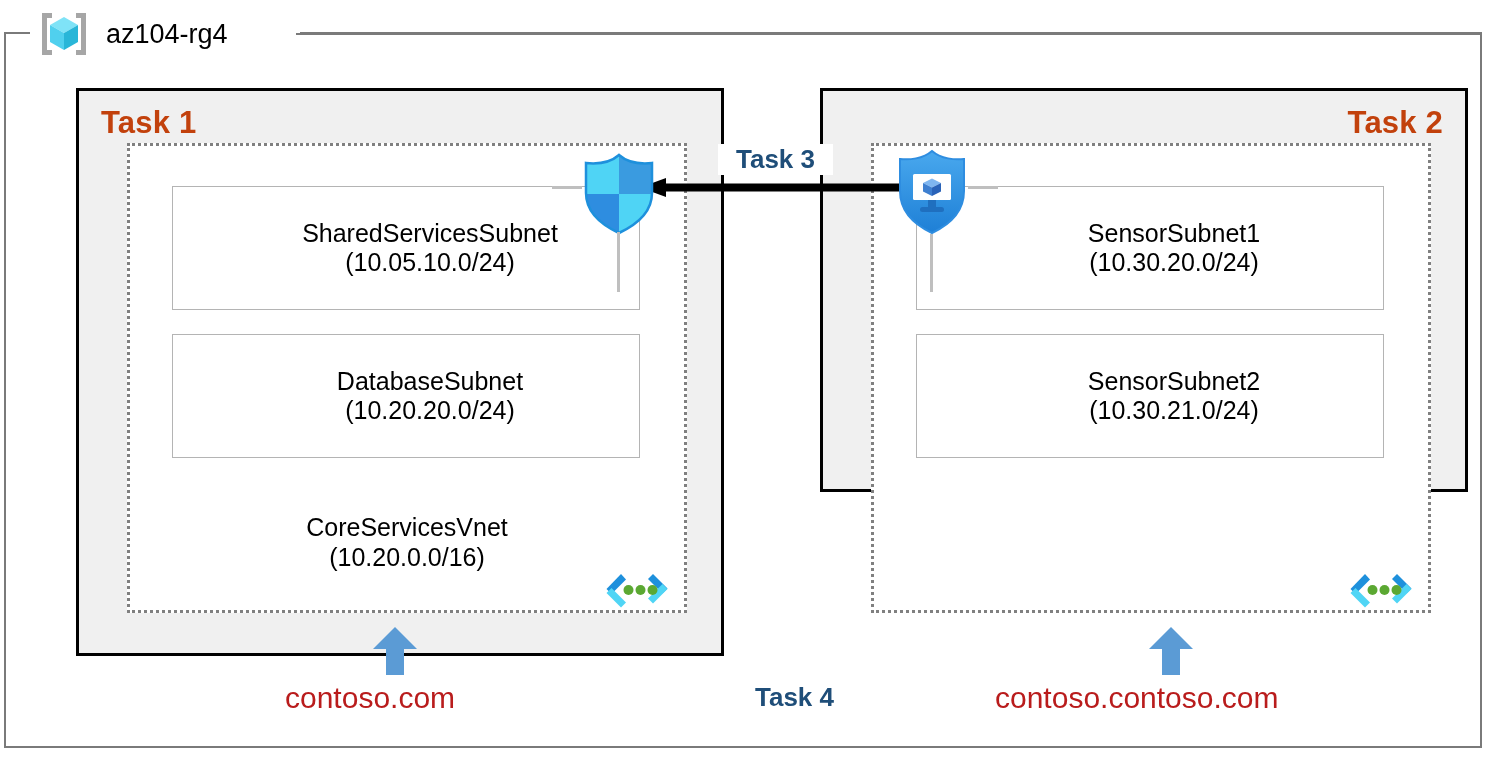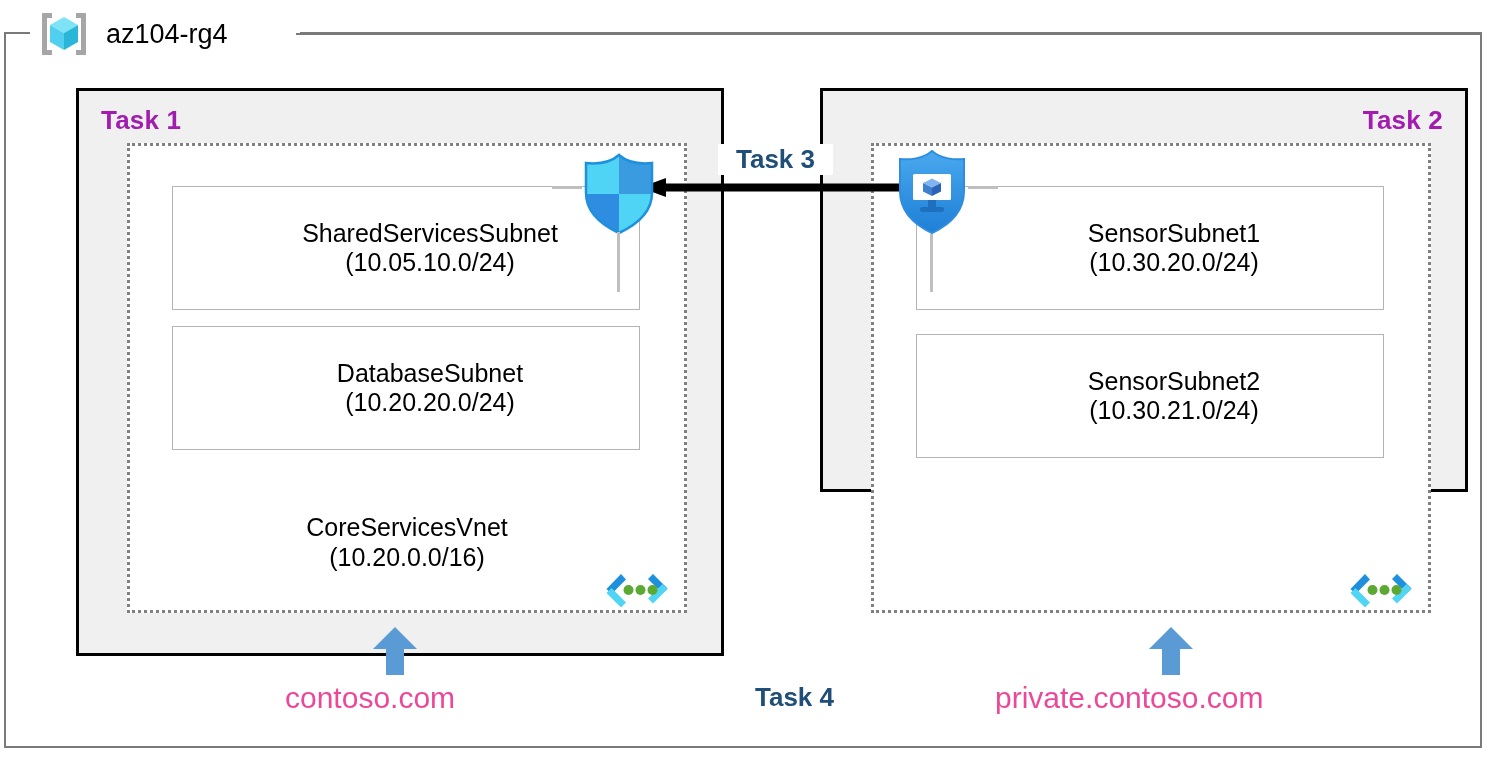--- a/index.html
+++ b/index.html
@@ -76,23 +76,23 @@
     background: #f0f0f0;
     border: 3px solid #000000;
     box-sizing: border-box;
   }
   #task-box-1 { left: 76px;  top: 88px; width: 648px; height: 568px; }
   #task-box-2 { left: 820px; top: 88px; width: 648px; height: 404px; }
 
   .task-label {
     position: absolute;
     top: 14px;
-    font-size: 26px;
+    font-size: 31px;
     font-weight: bold;
-    color: #a21caf;
+    color: #c2410c;
     letter-spacing: 0.2px;
   }
   .task-label.left  { left: 22px; }
   .task-label.right { right: 22px; }
 
   
   .vnet {
     position: absolute;
     background: #ffffff;
     border: 3px dotted #808080;
@@ -113,21 +113,21 @@
     justify-content: center;
     padding-left: 48px;
   }
   .subnet-name, .subnet-cidr, .vnet-name, .vnet-cidr {
     font-size: 25px;
     color: #000000;
     line-height: 1.18;
     white-space: nowrap;
   }
   #subnet-shared   { left: 42px; top: 40px;  width: 468px; height: 124px; }
-  #subnet-database { left: 42px; top: 180px; width: 468px; height: 124px; }
+  #subnet-database { left: 42px; top: 188px; width: 468px; height: 124px; }
   #subnet-sensor1  { left: 42px; top: 40px;  width: 468px; height: 124px; }
   #subnet-sensor2  { left: 42px; top: 188px; width: 468px; height: 124px; }
 
   
   .vnet-caption {
     position: absolute;
     left: 0;
     right: 0;
     bottom: 38px;
     text-align: center;
@@ -189,21 +189,21 @@
     width: 46px;
     height: 48px;
   }
   #dns-arrow-1 { left: 372px;  top: 627px; }
   #dns-arrow-2 { left: 1148px; top: 627px; }
 
   .dns-label {
     position: absolute;
     top: 681px;
     font-size: 30px;
-    color: #ec4899;
+    color: #b91c1c;
     white-space: nowrap;
   }
   #dns-label-1 { left: 285px; }
   #dns-label-2 { left: 995px; }
 </style>
 </head>
 <body>
 
 <div id="canvas">
 
@@ -358,15 +358,15 @@
       <path d="M23 0 L45 22 L32 22 L32 48 L14 48 L14 22 L1 22 Z" fill="#5B9BD5"></path>
     </svg>
   </span>
   <div class="dns-label" id="dns-label-1">contoso.com</div>
 
   <span id="dns-arrow-2" class="dns-arrow">
     <svg width="46" height="48" viewBox="0 0 46 48" xmlns="http://www.w3.org/2000/svg">
       <path d="M23 0 L45 22 L32 22 L32 48 L14 48 L14 22 L1 22 Z" fill="#5B9BD5"></path>
     </svg>
   </span>
-  <div class="dns-label" id="dns-label-2">private.contoso.com</div>
+  <div class="dns-label" id="dns-label-2">contoso.contoso.com</div>
 
 </div>
 
 </body></html>

